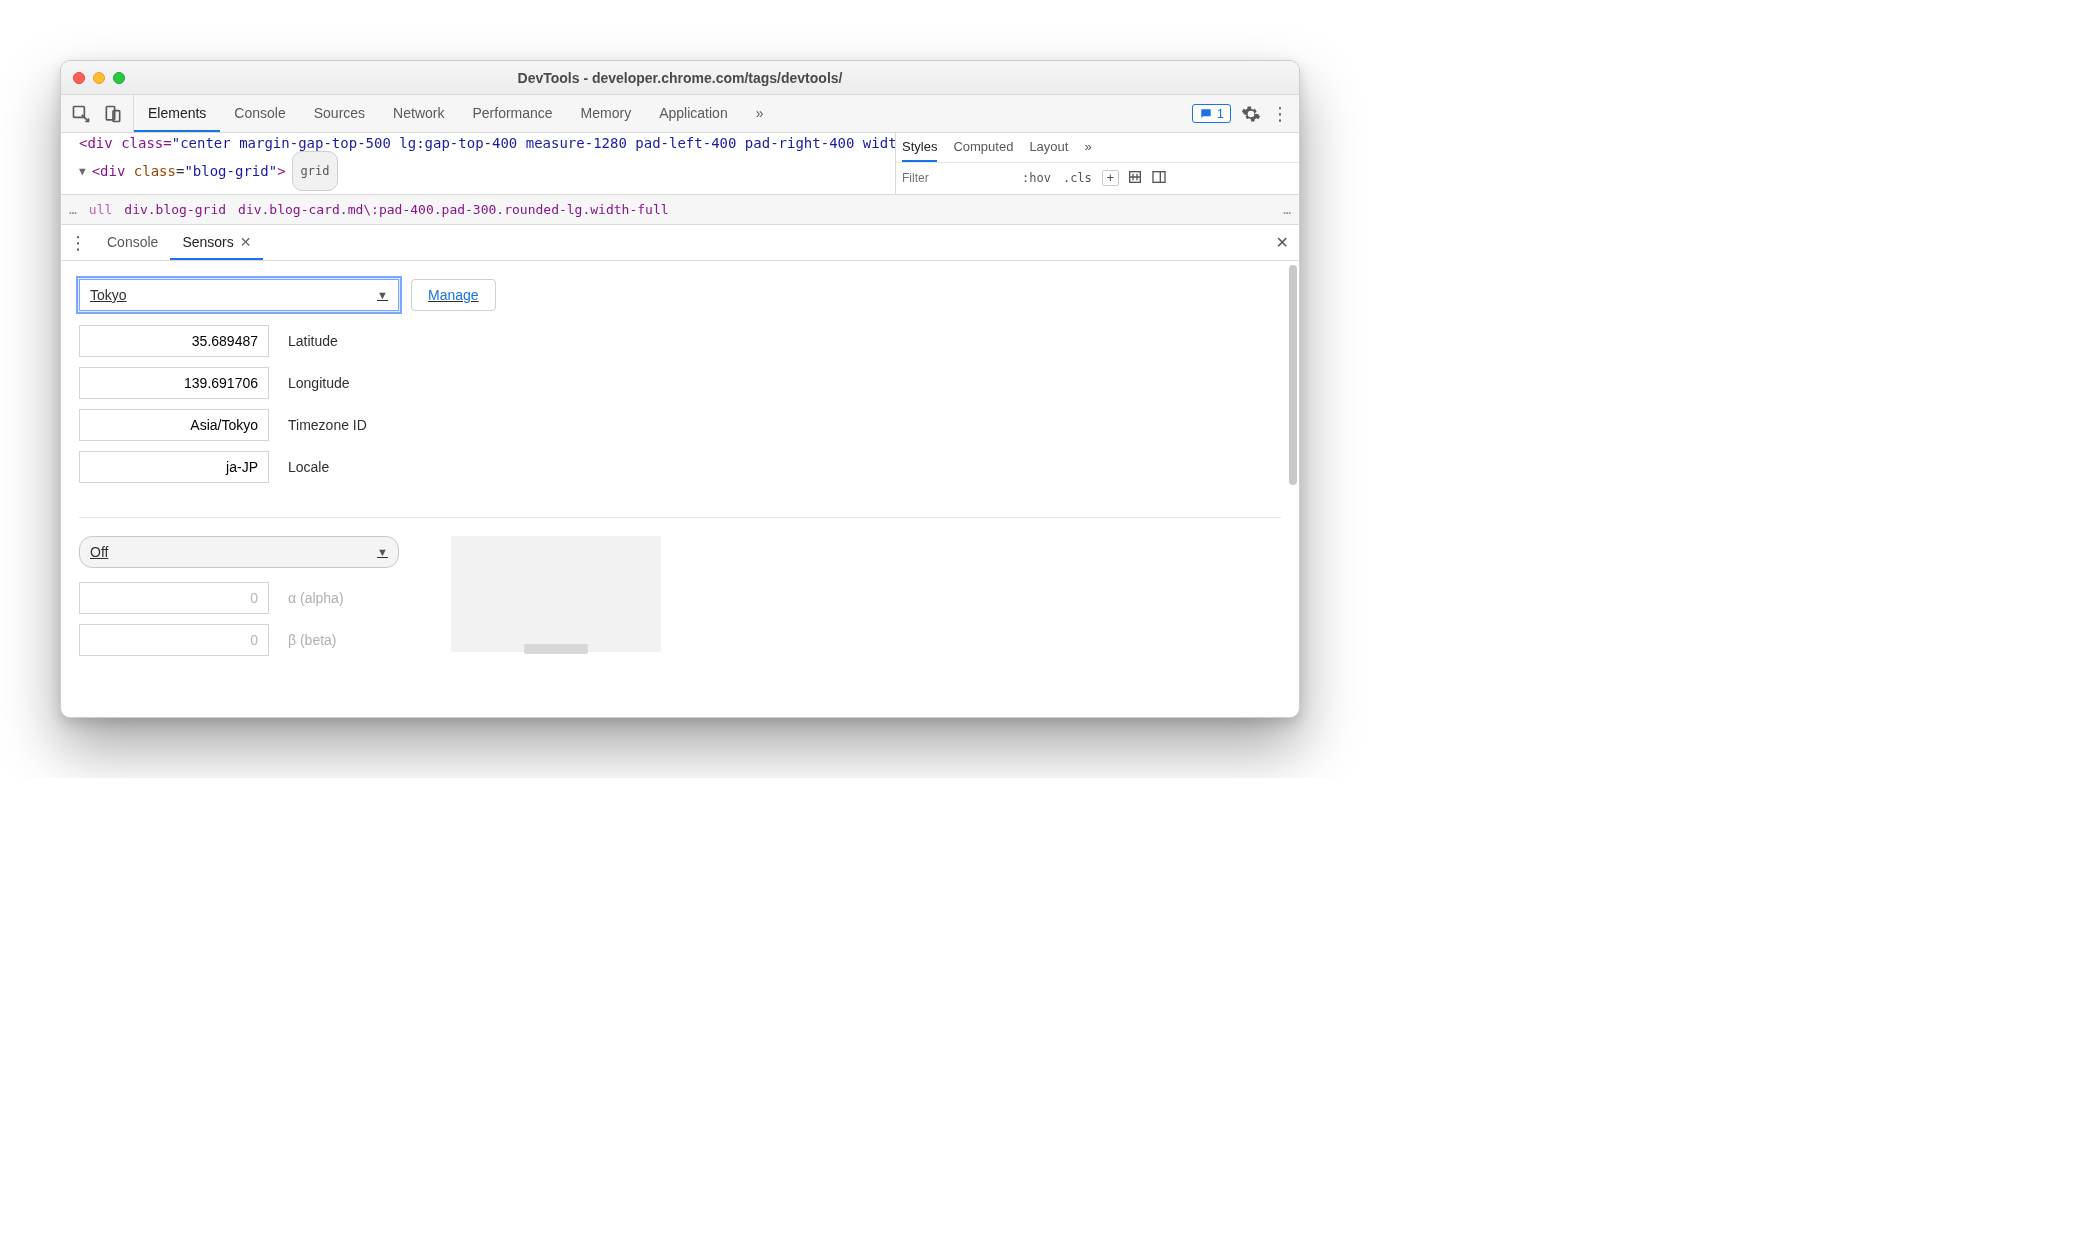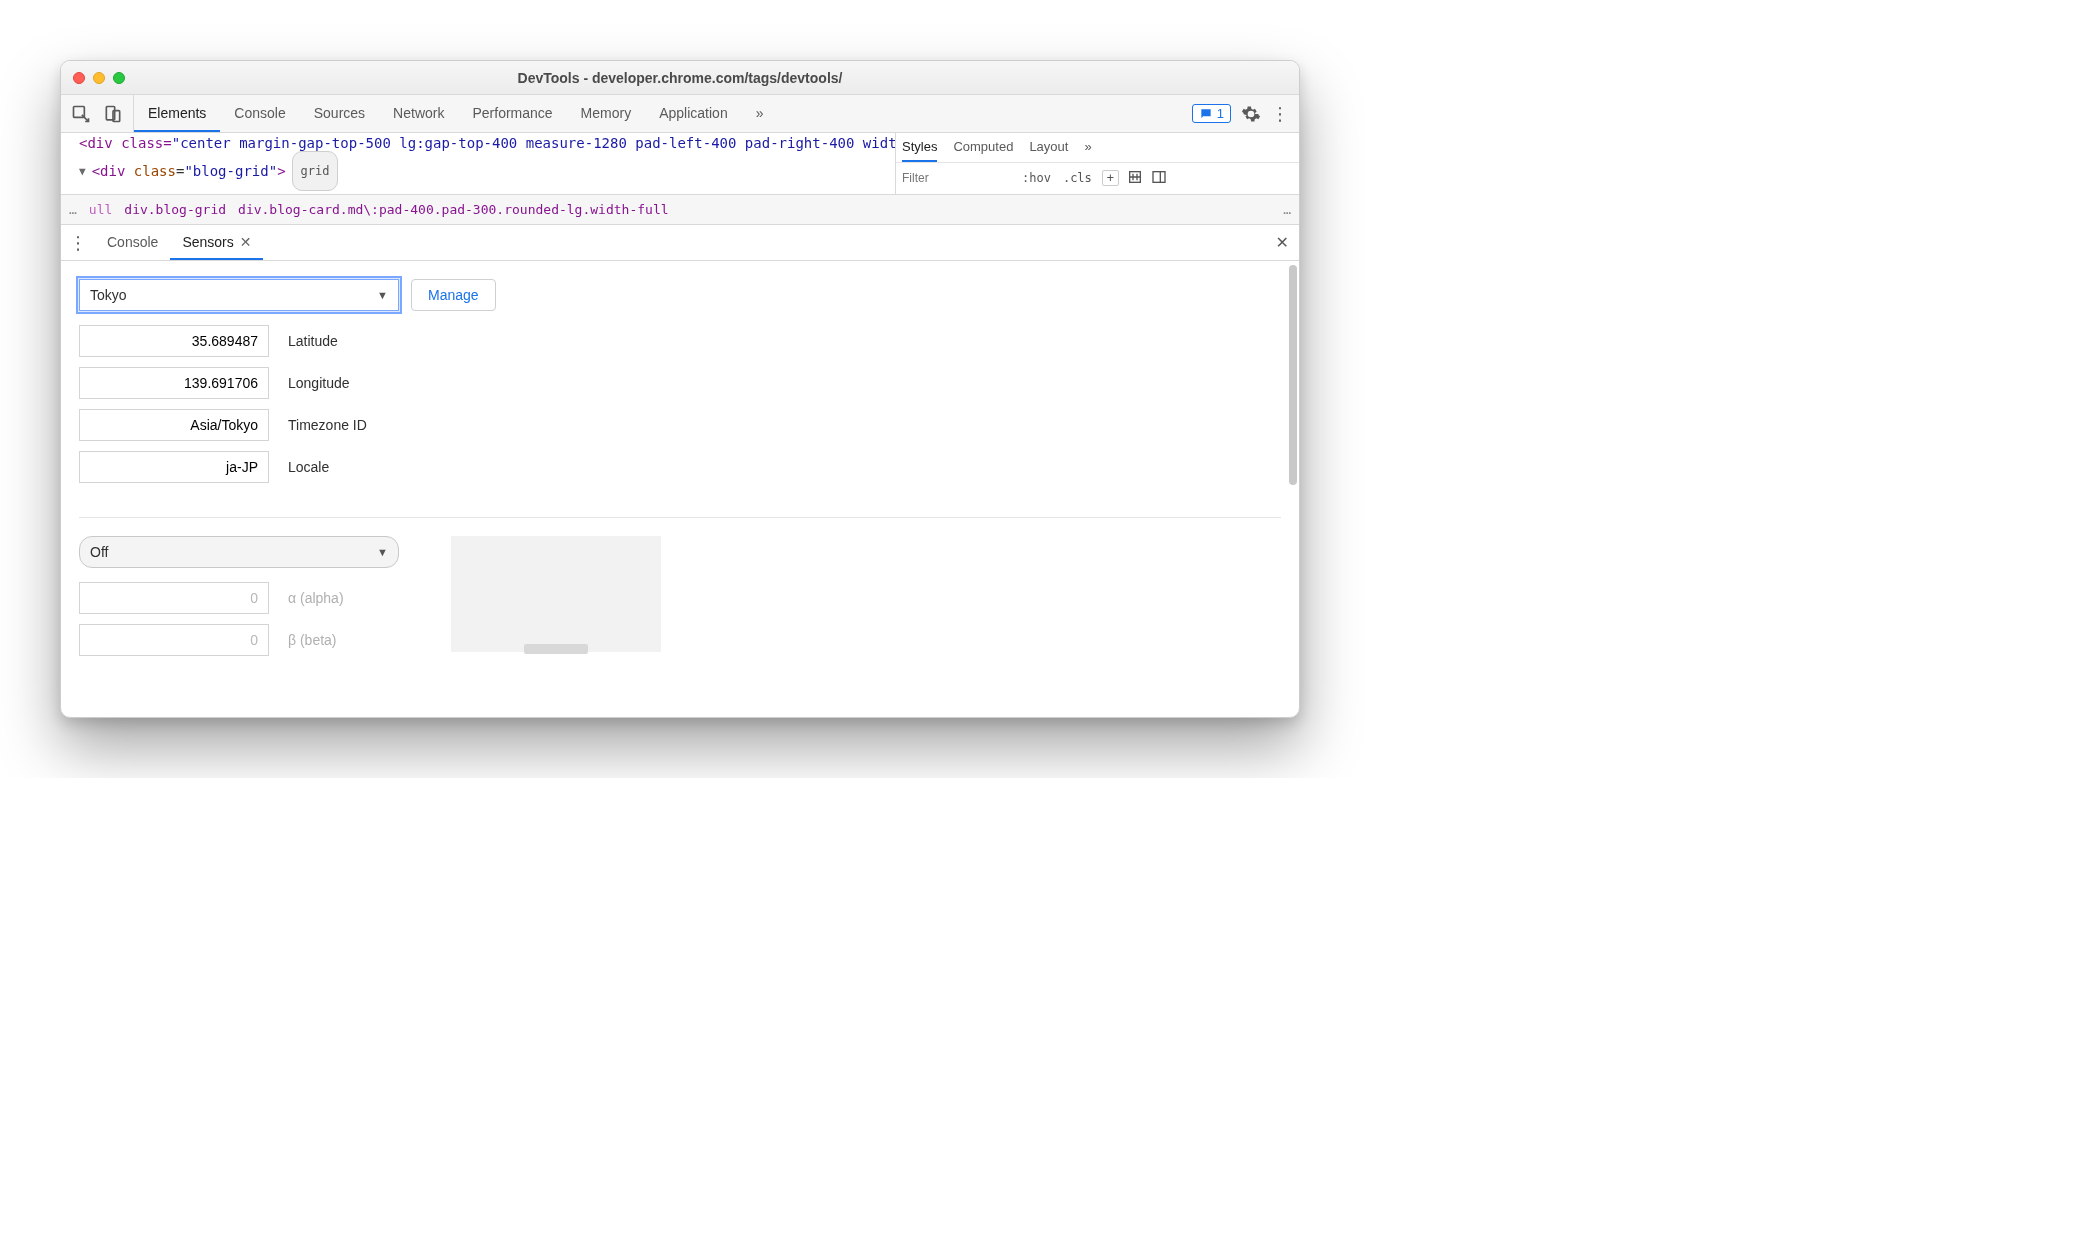--- a/index.html
+++ b/index.html
@@ -145,21 +145,21 @@
     position:relative;
     height:456px;
     overflow:hidden;
   }
   .sensors-scroll { position:absolute; right:2px; top:4px; width:8px; height:220px; background:#c8c8c8; border-radius:4px; }
   .section {
     display:flex; padding:18px 18px 0 18px; gap:40px;
   }
   .section-label { width:100px; font-size:14px; color:#303030; padding-top:6px; }
   .section-controls { }
-  .row1 { display:flex; gap:12px; align-items:center; margin-bottom:14px; }
+  .row1 { display:flex; gap:12px; align-items:center; margin-bottom:14px;text-decoration:underline; }
   .select {
     width:320px; height:32px; border:1px solid #c8c8c8; background:#fff;
     display:flex; align-items:center; justify-content:space-between;
     padding:0 10px; font-size:14px;
   }
   .select.focus { outline:2px solid #7aa7ff; outline-offset:1px; border-color:#7aa7ff; box-shadow:0 0 0 3px rgba(116,160,255,0.25); }
   .select .chev { font-size:11px; color:#555; }
   .manage-btn {
     height:32px; padding:0 16px; border:1px solid #d0d0d0; background:#fff;
     color:#1a73e8; font-size:14px; font-weight:500; border-radius:4px;

